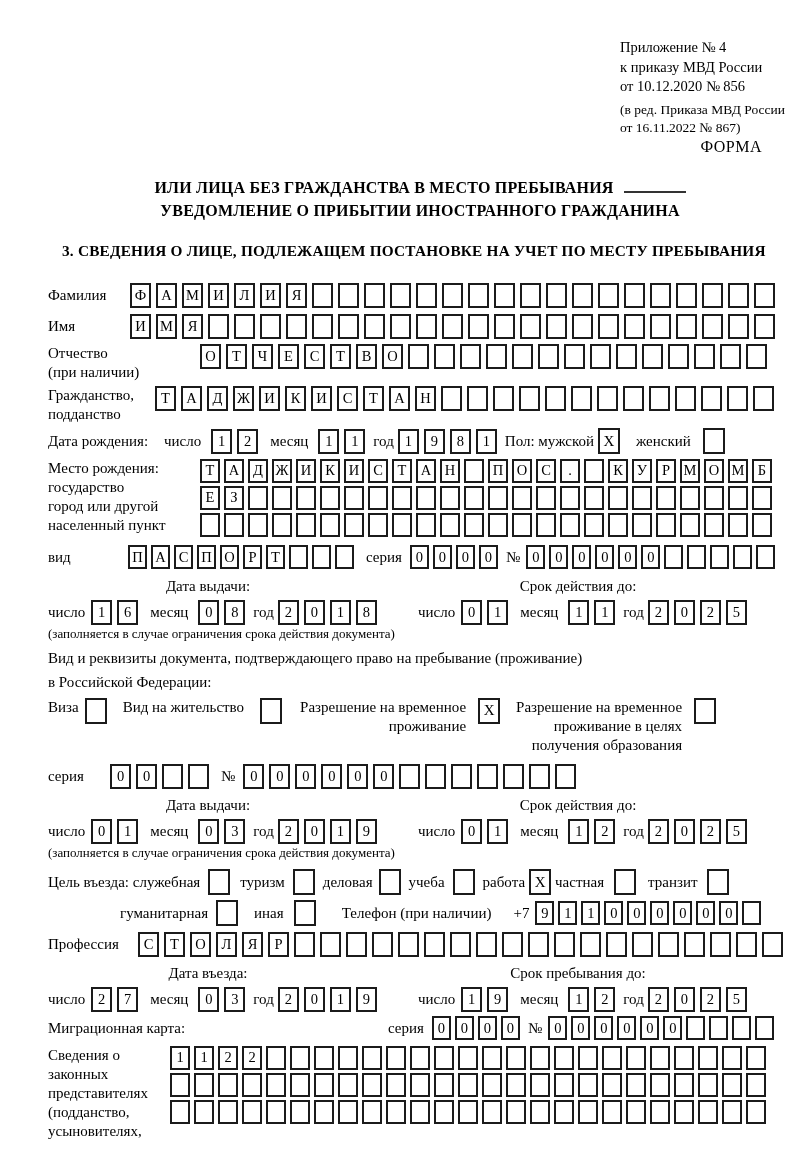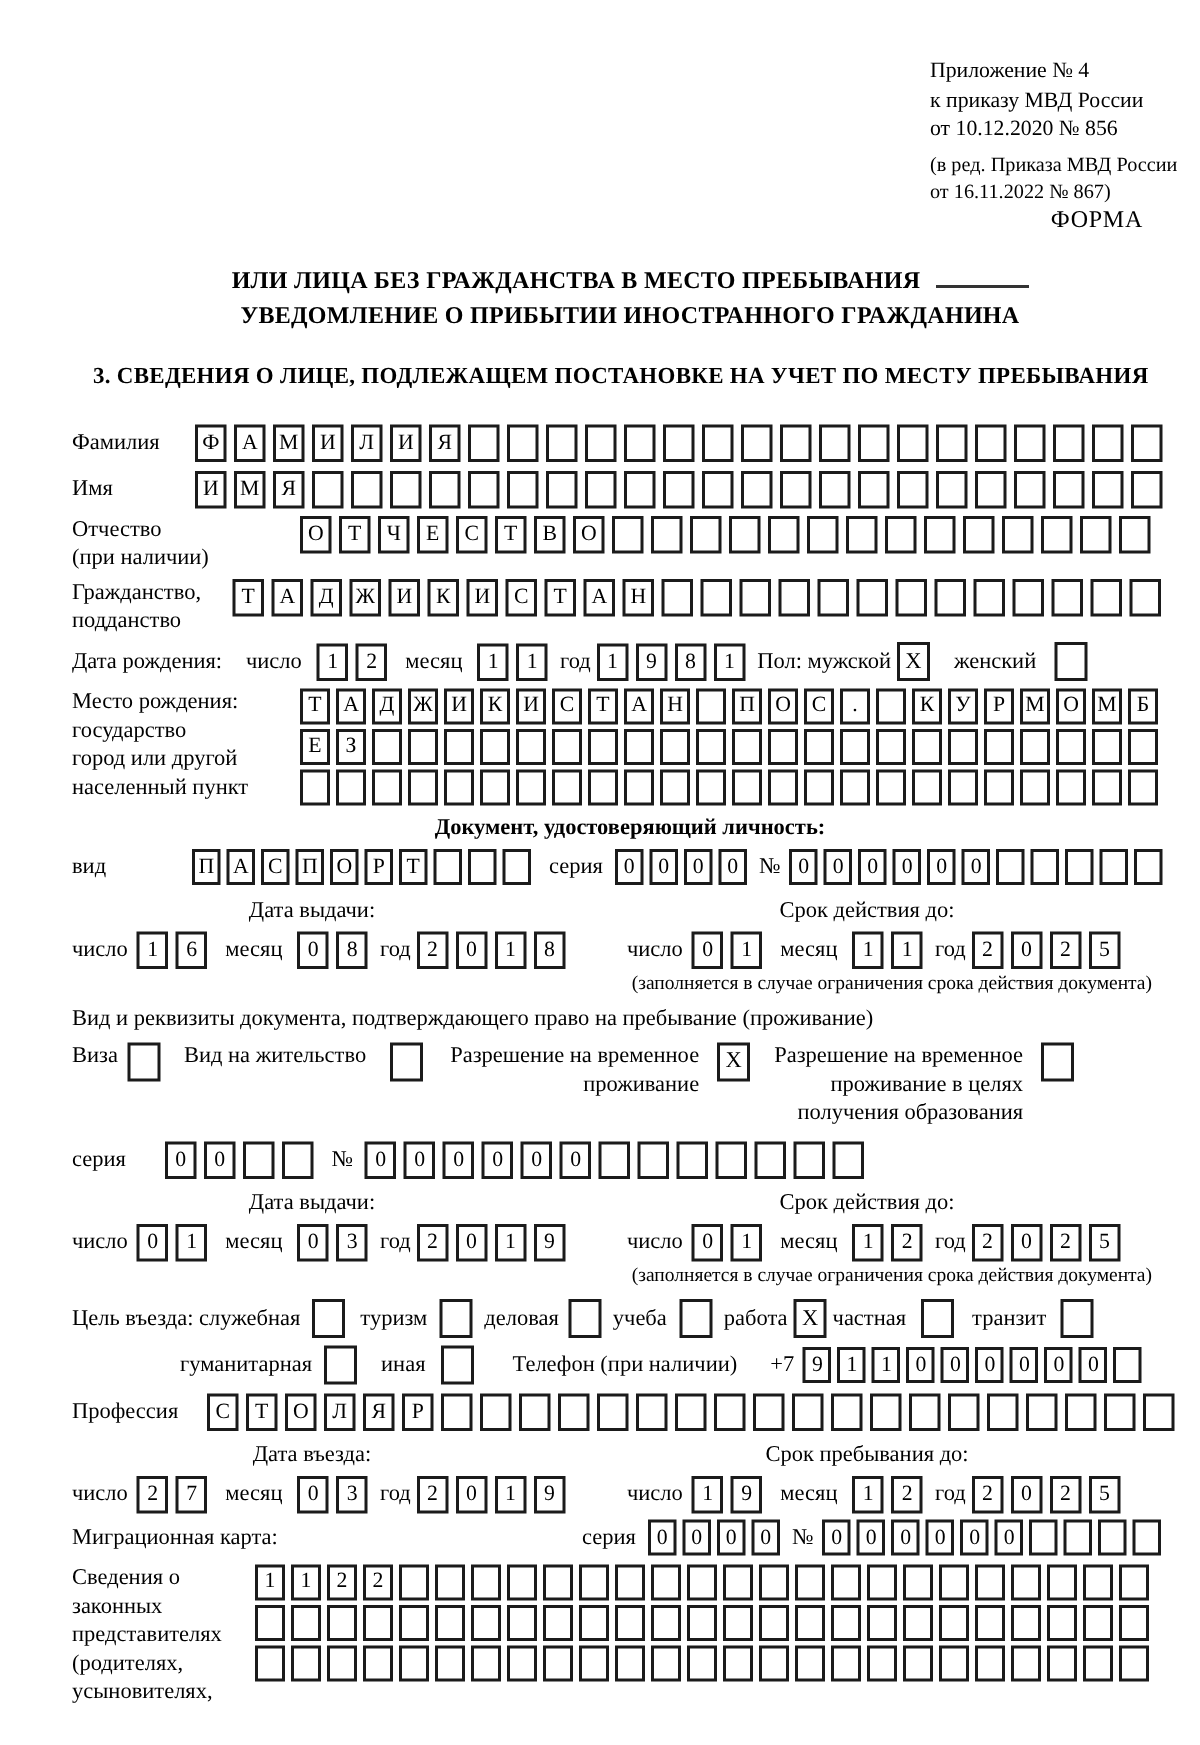--- a/index.html
+++ b/index.html
@@ -35,21 +35,21 @@
   .cellrow.tight .cell{width:19px;height:24px;}
 
   .chk{display:inline-flex;align-items:center;justify-content:center;flex:none;
        width:22px;height:26px;border:2px solid #1b1b1b;font-size:15px;box-sizing:border-box;}
 
   .group .glabel{flex:none;font-size:15px;line-height:19px;}
   .gcells{flex:none;}
 
   .center-b{text-align:center;font-weight:bold;font-size:15px;margin:2px 0 4px 0;}
   .plain{font-size:15px;margin-bottom:7px;}
-  .note-r{width:744px;box-sizing:border-box;text-align:right;padding-right:24px;font-size:13px;margin:-2px 0 8px 0;}
+  .note-r{width:744px;box-sizing:border-box;text-align:left;padding-right:24px;font-size:13px;margin:-2px 0 8px 0;}
 
   .split{display:flex;align-items:center;margin-bottom:3px;min-height:22px;}
   .sleft{width:350px;flex:none;display:flex;align-items:center;}
   .sright{display:flex;align-items:center;}
 </style>
 </head>
 <body>
 
 <div class="page">
   <div class="hdr">
@@ -303,21 +303,20 @@
             <span class="cell"></span>
             <span class="cell"></span>
             <span class="cell"></span>
             <span class="cell"></span>
             <span class="cell"></span>
             <span class="cell"></span>
             <span class="cell"></span>
           </span>
         </div>
       </div>
-      <div class="center-b">Документ, удостоверяющий личность:</div>
       <div class="row">
         <span class="lbl" style="width: 58px;">вид</span>
         <span class="cellrow tight" style="margin-left: 22px;">
           <span class="cell">П</span>
           <span class="cell">А</span>
           <span class="cell">С</span>
           <span class="cell">П</span>
           <span class="cell">О</span>
           <span class="cell">Р</span>
           <span class="cell">Т</span>
@@ -390,20 +389,21 @@
           <span class="cellrow" style="margin-left: 4px;">
             <span class="cell">2</span>
             <span class="cell">0</span>
             <span class="cell">2</span>
             <span class="cell">5</span>
           </span>
         </div>
       </div>
       <div class="note-r">(заполняется в случае ограничения срока действия документа)</div>
       <div class="plain">Вид и реквизиты документа, подтверждающего право на пребывание (проживание)</div>
+      <div class="plain">в Российской Федерации:</div>
       <div class="row top" style="margin-top: 4px;">
         <span class="lbl">Виза</span>
         <span class="chk" style="margin-left: 6px;"></span>
         <span class="lbl" style="margin-left: 16px; font-family: Liberation Serif, serif;">Вид на жительство</span>
         <span class="chk" style="margin-left: 16px;"></span>
         <span class="mlbl c" style="margin-left: 18px;">
           <div>Разрешение на временное</div>
           <div>проживание</div>
         </span>
         <span class="chk" style="margin-left: 12px;">X</span>
@@ -623,21 +623,21 @@
           <span class="cell"></span>
           <span class="cell"></span>
           <span class="cell"></span>
         </span>
       </div>
       <div class="row top group">
         <div class="glabel" style="width: 122px;">
           <div>Сведения о</div>
           <div>законных</div>
           <div>представителях</div>
-          <div>(родителях,</div>
+          <div>(подданство,</div>
           <div>усыновителях,</div>
         </div>
         <div class="gcells">
           <span class="cellrow small block">
             <span class="cell">1</span>
             <span class="cell">1</span>
             <span class="cell">2</span>
             <span class="cell">2</span>
             <span class="cell"></span>
             <span class="cell"></span>

